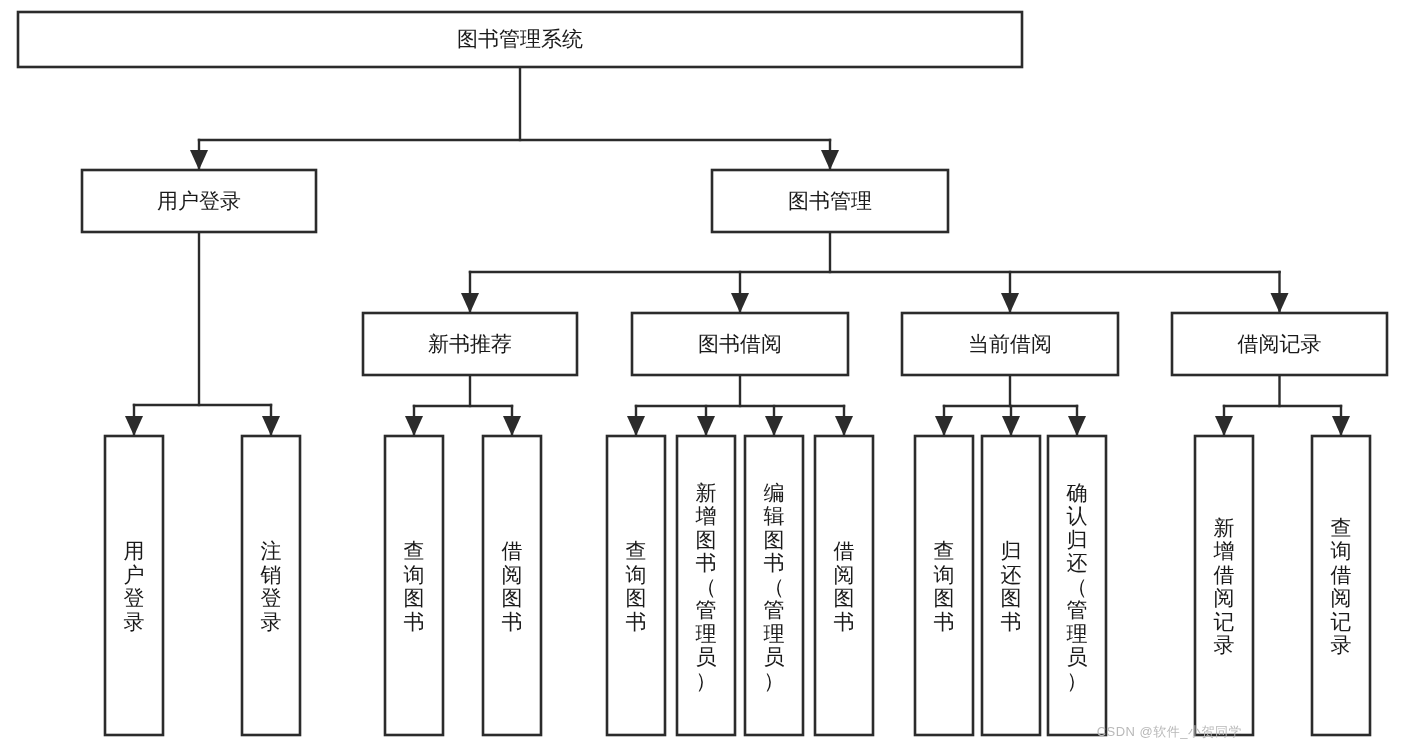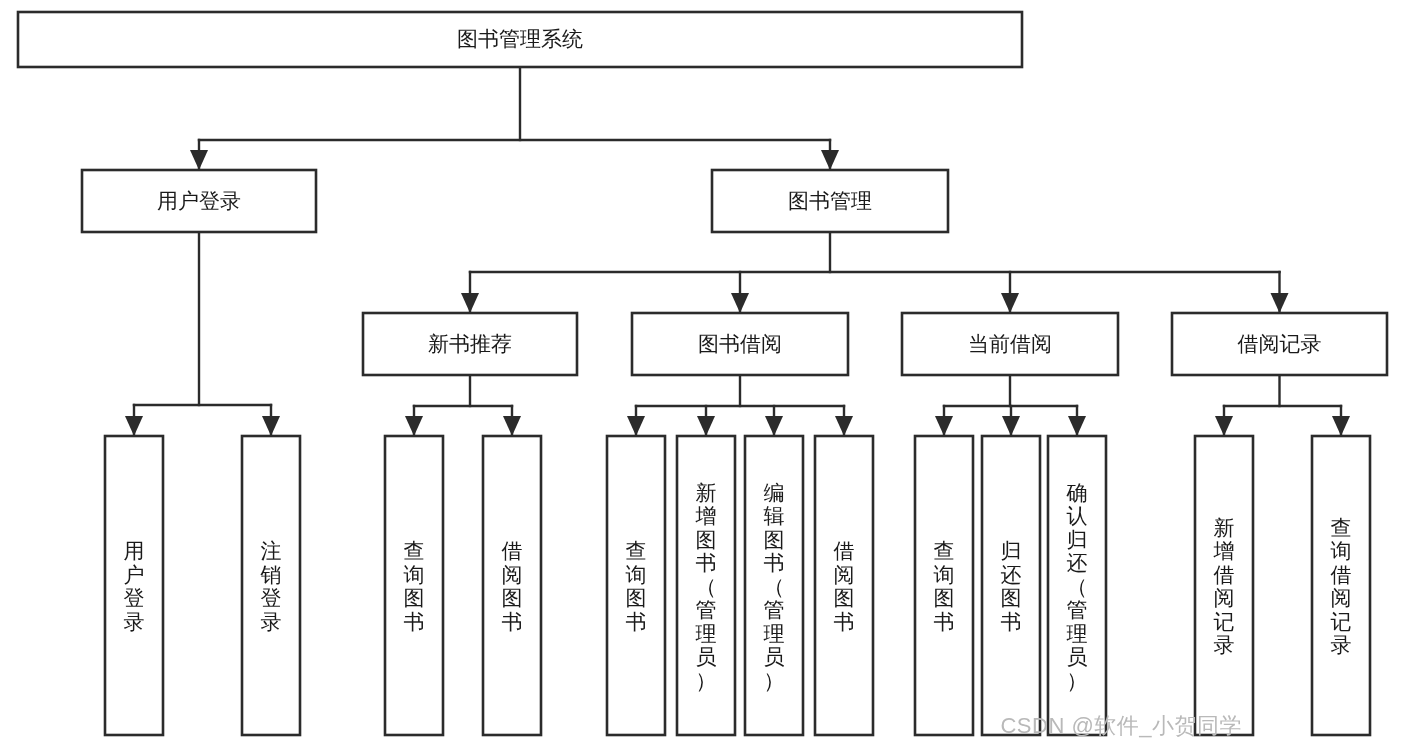--- a/index.html
+++ b/index.html
@@ -53,21 +53,21 @@
   }
   text.node-label.vertical {
     font-size: 21px;
     text-anchor: middle;
   }
   .watermark {
     position: absolute;
     right: 10px;
     bottom: 6px;
     color: #b9b9b9;
-    font-size: 22px;
+    font-size: 13px;
     font-family: "Liberation Sans", "DejaVu Sans", sans-serif;
     letter-spacing: 0.5px;
     white-space: nowrap;
     user-select: none;
   }
 </style>
 </head>
 <body>
 
 <div id="diagram-root">

